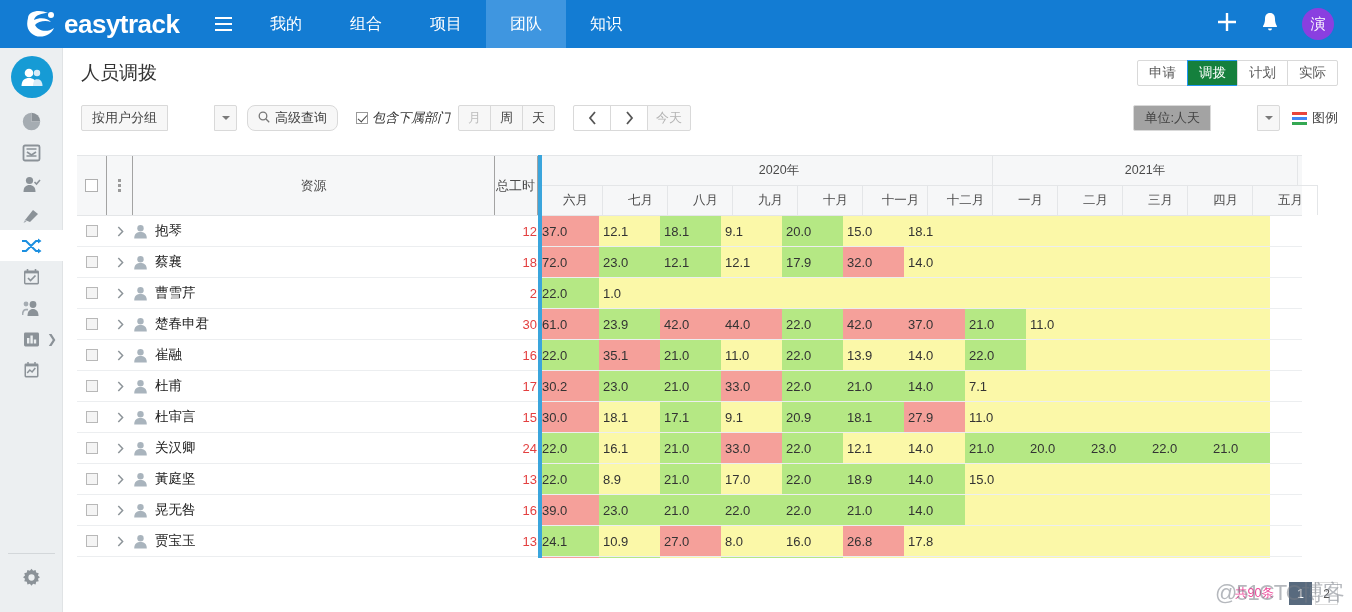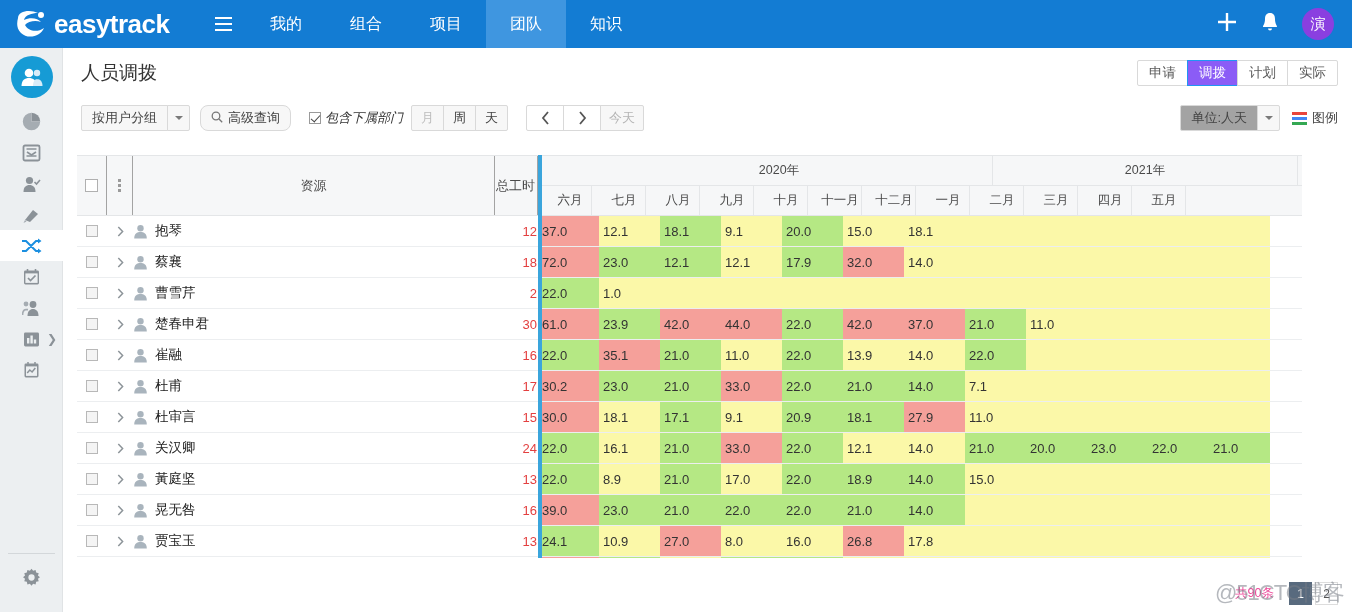--- a/index.html
+++ b/index.html
@@ -8,21 +8,21 @@
     font-family: "Liberation Sans", "DejaVu Sans", sans-serif;
     background: #ffffff;
     overflow: hidden;
   }
 
   
   #topnav {
     position: absolute; top: 0; left: 0; width: 1352px; height: 48px;
     background: #137cd3; display: flex; align-items: center;
   }
-  .brand { display: flex; align-items: center; padding-left: 14px; width: 200px; }
+  .brand { display: flex; align-items: center; padding-left: 24px; width: 200px; }
   .brand-logo { width: 34px; height: 30px; margin-right: 6px; flex: 0 0 auto; }
   .brand-text { color: #fff; font-size: 26px; font-weight: bold; letter-spacing: -0.5px; }
   .hamburger { width: 46px; display: flex; flex-direction: column; align-items: center;
     justify-content: center; height: 48px; cursor: pointer; }
   .hamburger i { display: block; width: 17px; height: 2px; background: #fff; margin: 2px 0; }
   .nav-item {
     height: 48px; padding: 0 24px; display: flex; align-items: center; justify-content: center;
     color: #ffffff; font-size: 16px; cursor: pointer; white-space: nowrap;
   }
   .nav-item.active { background: #3f96e0; }
@@ -61,25 +61,25 @@
   .spacer { flex: 1 1 auto; }
 
   .segbtns { display: flex; }
   .segbtn {
     height: 26px; min-width: 48px; padding: 0 11px; border: 1px solid #d9d9d9;
     margin-left: -1px; background: #fff; color: #5a5a5a; font-size: 13.5px;
     display: flex; align-items: center; justify-content: center; cursor: pointer;
   }
   .segbtn:first-child { border-radius: 2px 0 0 2px; margin-left: 0; }
   .segbtn:last-child { border-radius: 0 2px 2px 0; }
-  .segbtn.on { background: #8b5cf6; border-color: #2196f3; color: #fff; }
+  .segbtn.on { background: #15803d; border-color: #2196f3; color: #fff; }
 
   
   .toolbar { height: 40px; display: flex; align-items: center; padding: 0 14px 0 18px; }
-  .tb-group { display: flex; align-items: center; }
+  .tb-group { display: flex; align-items: center; gap: 47px; }
   .tb-btn {
     height: 26px; border: 1px solid #d9d9d9; background: #f7f7f7; color: #444;
     font-size: 13px; display: flex; align-items: center; justify-content: center;
     padding: 0 10px; cursor: pointer; border-radius: 8px; white-space: nowrap;
   }
   .tb-btn.caret { width: 23px; padding: 0; margin-left: -1px; border-radius: 0 2px 2px 0; }
   .tb-btn.lead { border-radius: 2px 0 0 2px; }
   .caret-g { border-left: 4px solid transparent; border-right: 4px solid transparent;
     border-top: 4px solid #7a7a7a; }
   .tb-gap { width: 10px; }
@@ -126,21 +126,21 @@
     white-space: nowrap; }
   .dots { display: flex; flex-direction: column; gap: 2px; }
   .dots i { width: 3px; height: 3px; background: #9b9b9b; display: block; }
   .hd-chk .chk-box2 { width: 13px; height: 13px; border: 1px solid #b0b0b0; background: #fff; }
 
   .hd-right { flex: 1 1 auto; }
   .yrow { display: flex; height: 30px; border-bottom: 1px solid #e4e6e8; padding-left: 28px; }
   .ycell { display: flex; align-items: center; justify-content: center; font-size: 12.5px;
     color: #4a4a4a; border-right: 1px solid #e4e6e8; }
   .mrow { display: flex; height: 29px; }
-  .mcell { width: 54px; display: flex; align-items: center; justify-content: center;
+  .mcell { width: 65px; display: flex; align-items: center; justify-content: center;
     font-size: 12.5px; color: #4a4a4a; border-right: 1px solid #e4e6e8; padding-left: 11px; }
 
   .gbody { position: relative; overflow: hidden; height: 342px; }
   .grow { display: flex; height: 31px; border-bottom: 1px solid #eceef0; }
   .c-chk { width: 30px; display: flex; align-items: center; justify-content: center; }
   .c-chk .chk-box2 { width: 12px; height: 12px; border: 1px solid #b8b8b8; background: #f4f4f4; }
   .c-exp { width: 26px; display: flex; align-items: center; justify-content: center;
     color: #8d9499; font-size: 12px; cursor: pointer; }
   .c-name { width: 362px; display: flex; align-items: center; font-size: 13.5px; color: #222; }
   .puser { width: 15px; height: 15px; margin-right: 7px; flex: 0 0 auto; }

